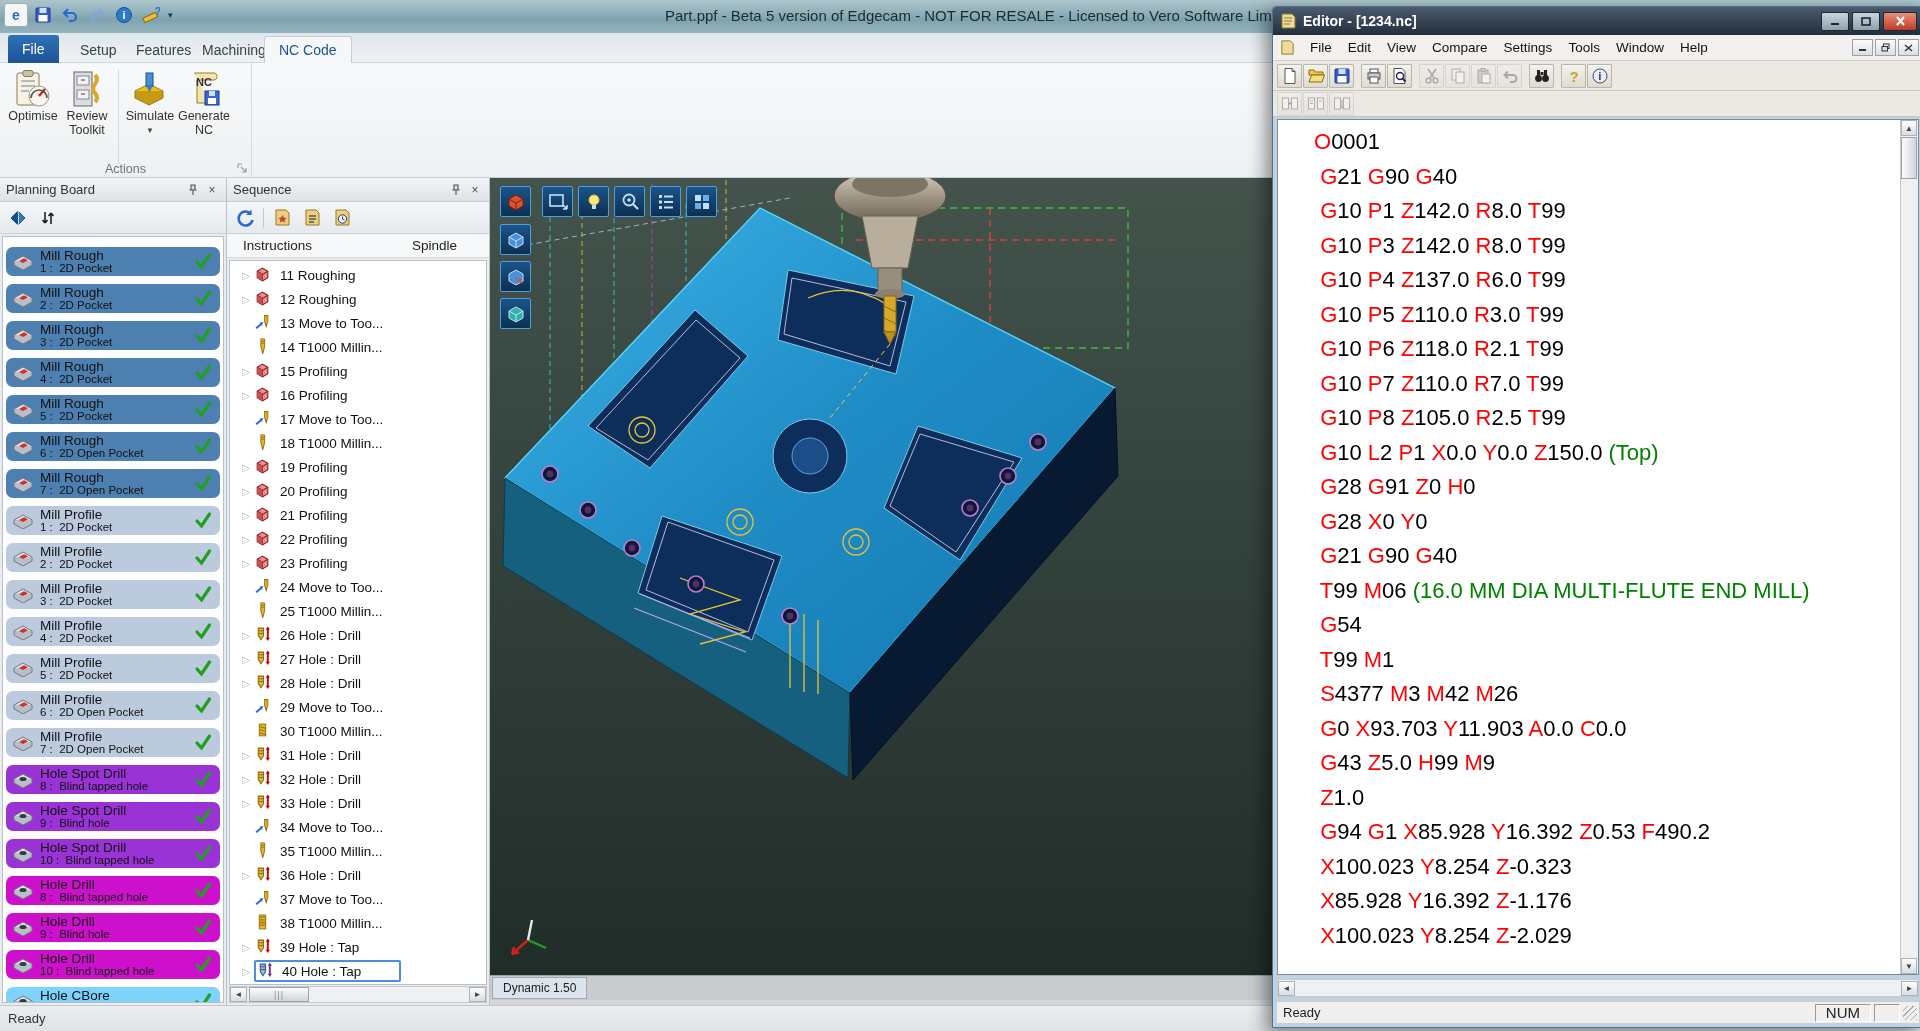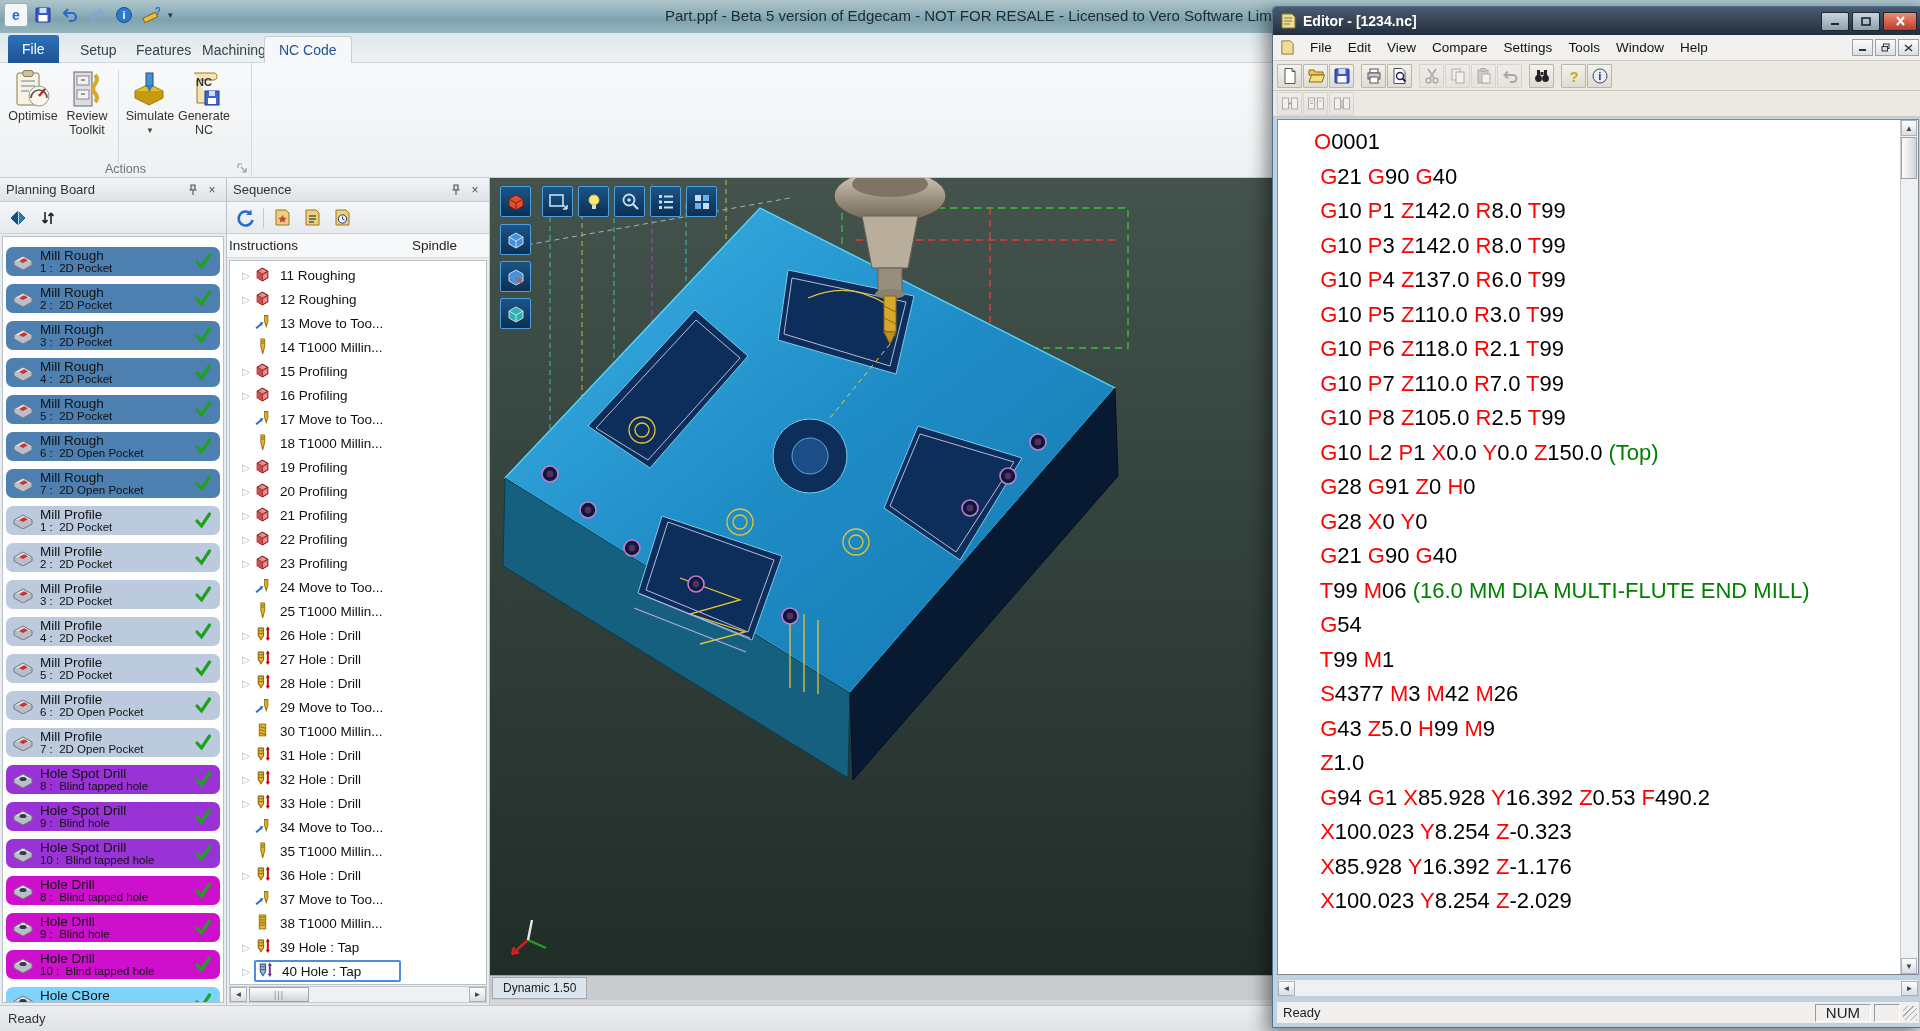--- a/index.html
+++ b/index.html
@@ -58,21 +58,21 @@
     padding:0 6px; position:relative; }
   .prow .op-ico { width:22px; height:16px; flex:none; margin-right:6px; }
   .prow .ptxt { line-height:13px; white-space:pre; }
   .prow .ptitle { font-size:13.5px; color:#111; }
   .prow .psub { font-size:11.5px; color:#111; }
   .prow .chk { position:absolute; right:8px; top:5px; width:18px; height:18px; }
 
   
   .seq-cols { height:24px; display:flex; align-items:center; background:#f6f8f9;
     border-bottom:1px solid #d4dade; font-size:13.5px; color:#222; }
-  .seq-cols .c1 { padding-left:2px; width:185px; }
+  .seq-cols .c1 { padding-left:16px; width:185px; }
   .seq-tree { position:absolute; left:2px; right:2px; top:82px; bottom:20px; background:#fff;
     border:1px solid #b9c0c6; overflow:hidden; padding-top:2px; }
   .seq-row { height:24px; display:flex; align-items:center; font-size:13.5px; color:#111; }
   .seq-row .arr { width:16px; text-align:center; color:#a8b2ba; font-size:10px; flex:none; margin-left:8px; }
   .seq-row .sicon { width:18px; height:18px; flex:none; margin-right:4px; }
   .seq-row .slabel { padding:1px 4px; white-space:pre; }
   .seq-row.selected .slabel-wrap { border:2px solid #4a90e0; border-radius:2px; background:#fff;
     display:flex; align-items:center; padding-right:34px; }
   .slabel-wrap { display:flex; align-items:center; }
   .hscroll { position:absolute; left:2px; right:2px; bottom:2px; height:17px; background:#eef0f2;
@@ -1295,20 +1295,21 @@
         <div class="code-line"><span class="tok-num"> </span><span class="tok-addr">G</span><span class="tok-num">10 </span><span class="tok-addr">P</span><span class="tok-num">7 </span><span class="tok-addr">Z</span><span class="tok-num">110.0 </span><span class="tok-addr">R</span><span class="tok-num">7.0 </span><span class="tok-addr">T</span><span class="tok-num">99</span></div>
         <div class="code-line"><span class="tok-num"> </span><span class="tok-addr">G</span><span class="tok-num">10 </span><span class="tok-addr">P</span><span class="tok-num">8 </span><span class="tok-addr">Z</span><span class="tok-num">105.0 </span><span class="tok-addr">R</span><span class="tok-num">2.5 </span><span class="tok-addr">T</span><span class="tok-num">99</span></div>
         <div class="code-line"><span class="tok-num"> </span><span class="tok-addr">G</span><span class="tok-num">10 </span><span class="tok-addr">L</span><span class="tok-num">2 </span><span class="tok-addr">P</span><span class="tok-num">1 </span><span class="tok-addr">X</span><span class="tok-num">0.0 </span><span class="tok-addr">Y</span><span class="tok-num">0.0 </span><span class="tok-addr">Z</span><span class="tok-num">150.0 </span><span class="tok-comment">(Top)</span></div>
         <div class="code-line"><span class="tok-num"> </span><span class="tok-addr">G</span><span class="tok-num">28 </span><span class="tok-addr">G</span><span class="tok-num">91 </span><span class="tok-addr">Z</span><span class="tok-num">0 </span><span class="tok-addr">H</span><span class="tok-num">0</span></div>
         <div class="code-line"><span class="tok-num"> </span><span class="tok-addr">G</span><span class="tok-num">28 </span><span class="tok-addr">X</span><span class="tok-num">0 </span><span class="tok-addr">Y</span><span class="tok-num">0</span></div>
         <div class="code-line"><span class="tok-num"> </span><span class="tok-addr">G</span><span class="tok-num">21 </span><span class="tok-addr">G</span><span class="tok-num">90 </span><span class="tok-addr">G</span><span class="tok-num">40</span></div>
         <div class="code-line"><span class="tok-num"> </span><span class="tok-addr">T</span><span class="tok-num">99 </span><span class="tok-addr">M</span><span class="tok-num">06 </span><span class="tok-comment">(16.0 MM DIA MULTI-FLUTE END MILL)</span></div>
         <div class="code-line"><span class="tok-num"> </span><span class="tok-addr">G</span><span class="tok-num">54</span></div>
         <div class="code-line"><span class="tok-num"> </span><span class="tok-addr">T</span><span class="tok-num">99 </span><span class="tok-addr">M</span><span class="tok-num">1</span></div>
         <div class="code-line"><span class="tok-num"> </span><span class="tok-addr">S</span><span class="tok-num">4377 </span><span class="tok-addr">M</span><span class="tok-num">3 </span><span class="tok-addr">M</span><span class="tok-num">42 </span><span class="tok-addr">M</span><span class="tok-num">26</span></div>
+        <div class="code-line"><span class="tok-num"> </span><span class="tok-addr">G</span><span class="tok-num">0 </span><span class="tok-addr">X</span><span class="tok-num">93.703 </span><span class="tok-addr">Y</span><span class="tok-num">11.903 </span><span class="tok-addr">A</span><span class="tok-num">0.0 </span><span class="tok-addr">C</span><span class="tok-num">0.0</span></div>
         <div class="code-line"><span class="tok-num"> </span><span class="tok-addr">G</span><span class="tok-num">43 </span><span class="tok-addr">Z</span><span class="tok-num">5.0 </span><span class="tok-addr">H</span><span class="tok-num">99 </span><span class="tok-addr">M</span><span class="tok-num">9</span></div>
         <div class="code-line"><span class="tok-num"> </span><span class="tok-addr">Z</span><span class="tok-num">1.0</span></div>
         <div class="code-line"><span class="tok-num"> </span><span class="tok-addr">G</span><span class="tok-num">94 </span><span class="tok-addr">G</span><span class="tok-num">1 </span><span class="tok-addr">X</span><span class="tok-num">85.928 </span><span class="tok-addr">Y</span><span class="tok-num">16.392 </span><span class="tok-addr">Z</span><span class="tok-num">0.53 </span><span class="tok-addr">F</span><span class="tok-num">490.2</span></div>
         <div class="code-line"><span class="tok-num"> </span><span class="tok-addr">X</span><span class="tok-num">100.023 </span><span class="tok-addr">Y</span><span class="tok-num">8.254 </span><span class="tok-addr">Z</span><span class="tok-num">-0.323</span></div>
         <div class="code-line"><span class="tok-num"> </span><span class="tok-addr">X</span><span class="tok-num">85.928 </span><span class="tok-addr">Y</span><span class="tok-num">16.392 </span><span class="tok-addr">Z</span><span class="tok-num">-1.176</span></div>
         <div class="code-line"><span class="tok-num"> </span><span class="tok-addr">X</span><span class="tok-num">100.023 </span><span class="tok-addr">Y</span><span class="tok-num">8.254 </span><span class="tok-addr">Z</span><span class="tok-num">-2.029</span></div>
       </div>
     <div class="vscroll">
       <span class="scroll-arrow">▲</span>
       <span class="vthumb"></span>

